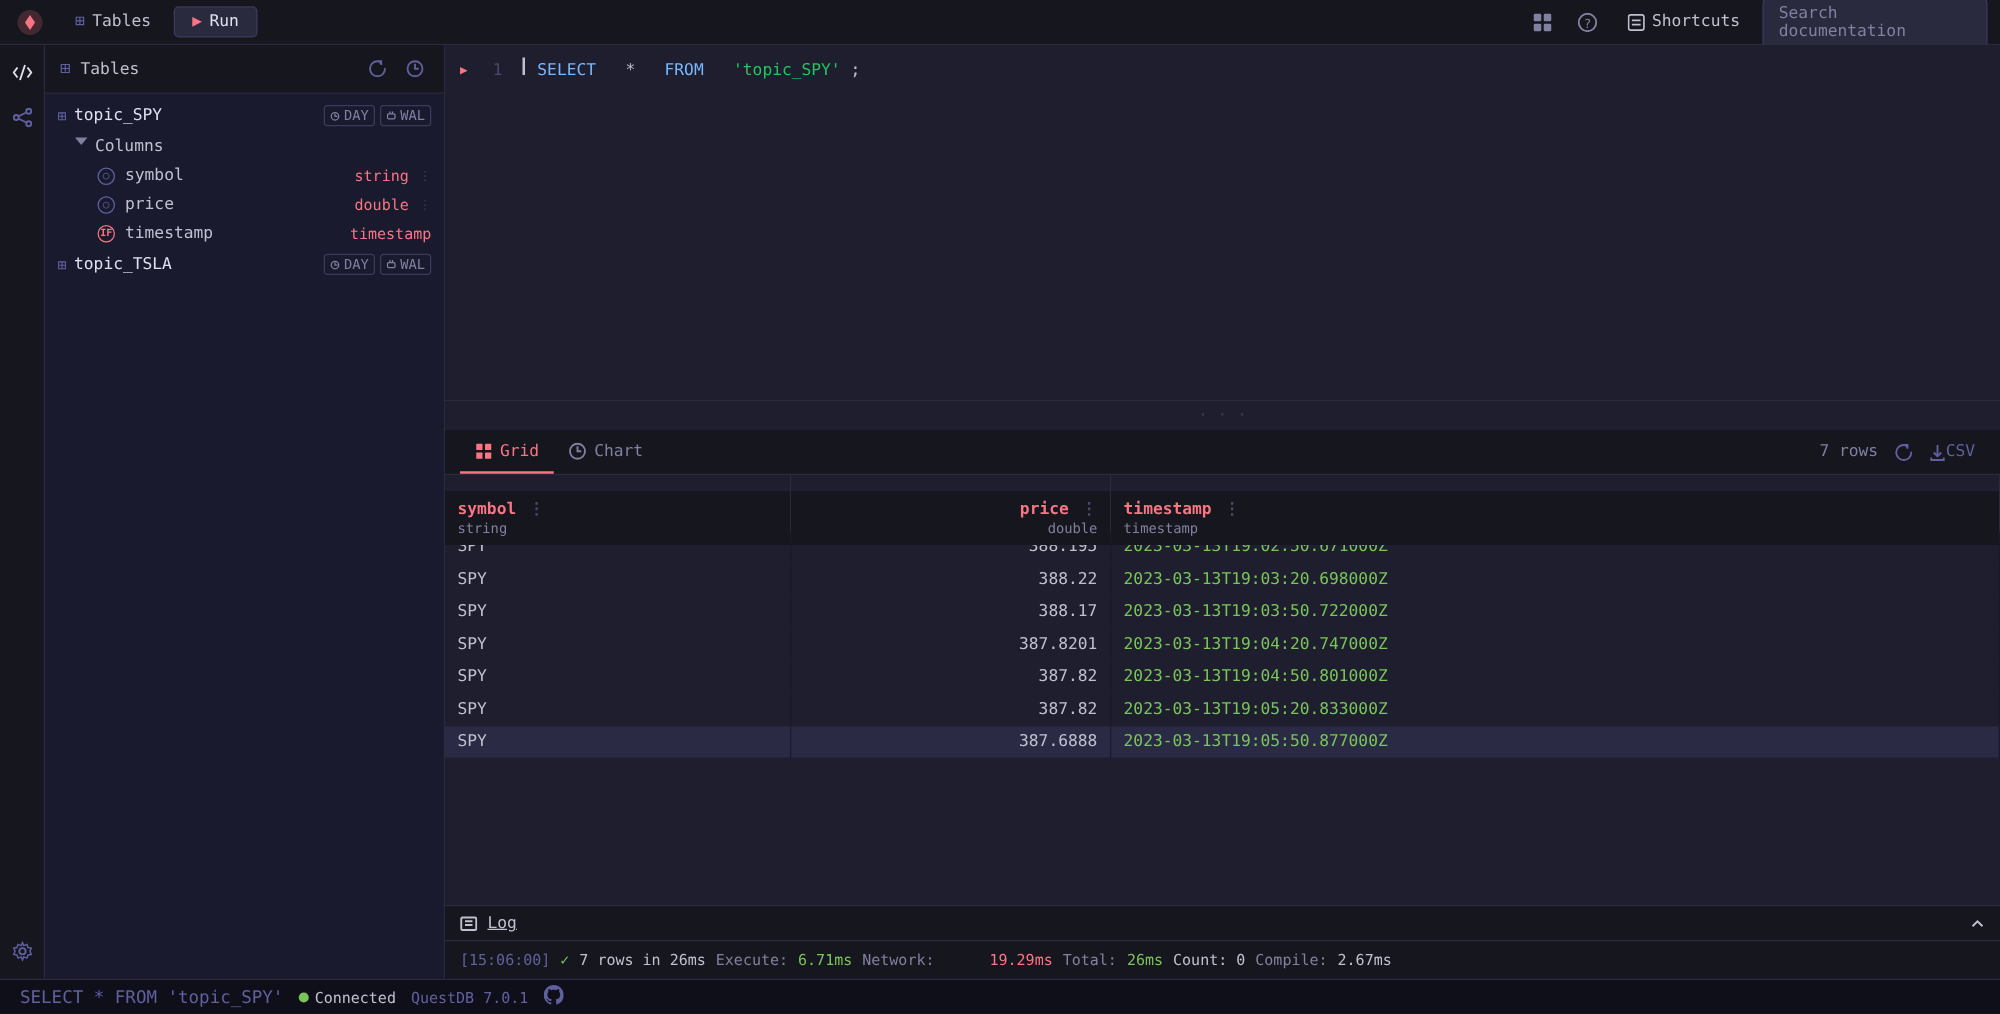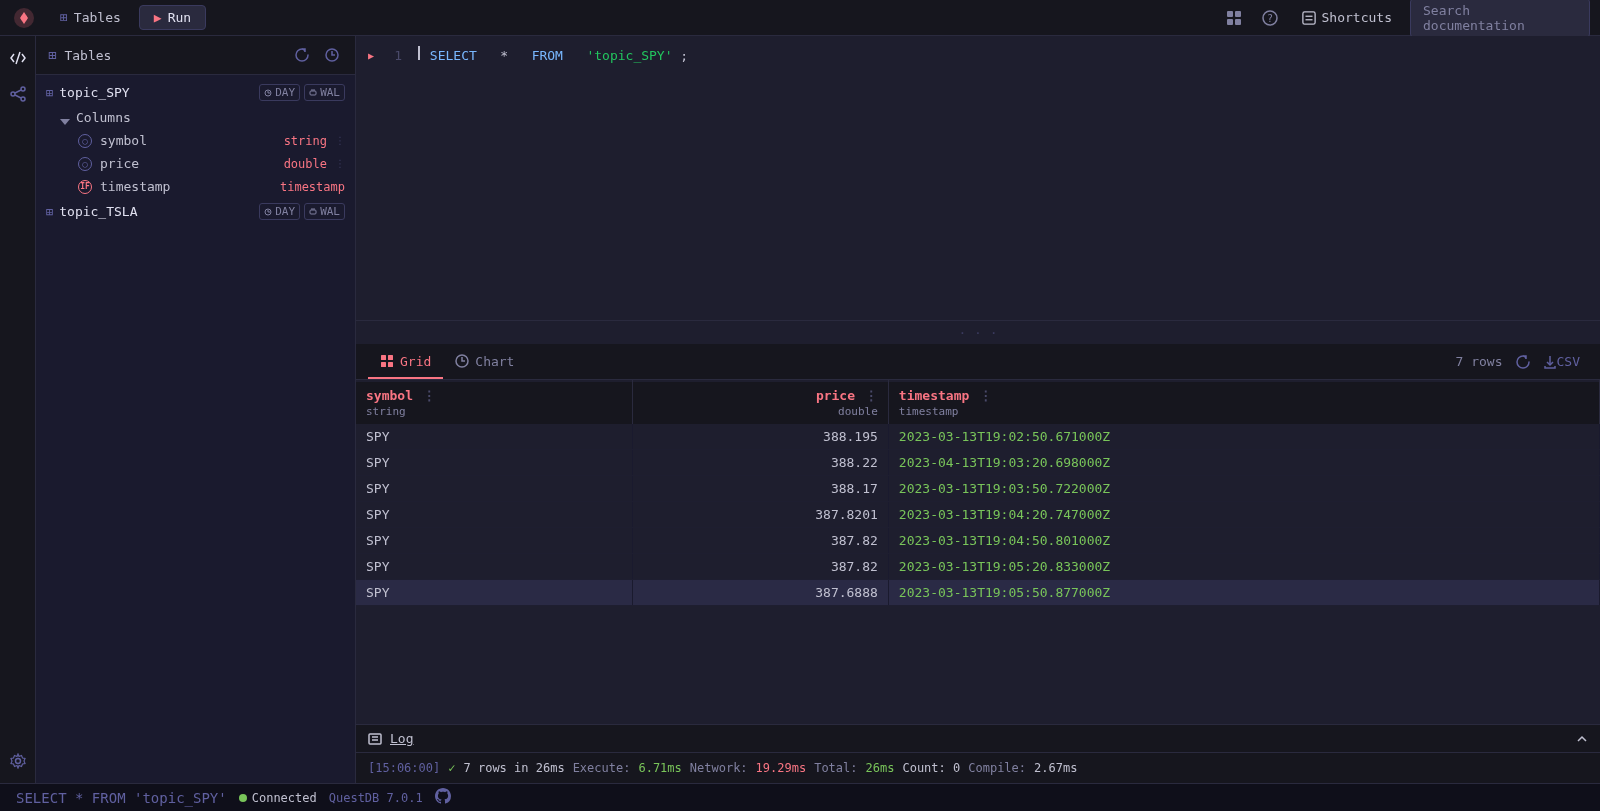--- a/index.html
+++ b/index.html
@@ -191,21 +191,21 @@
       font-size: 11px;
       color: #8080a0;
       padding: 1px 4px;
       border: 1px solid #3a3a5e;
       border-radius: 3px;
     }
 
     
     .columns-toggle {
       display: flex;
-      align-items: flex-end;
+      align-items: flex-start;
       padding: 4px 10px 4px 24px;
       gap: 6px;
       cursor: pointer;
     }
     .triangle-down {
       width: 0; height: 0;
       border-left: 5px solid transparent;
       border-right: 5px solid transparent;
       border-top: 6px solid #8080a0;
     }
@@ -365,21 +365,21 @@
       border-collapse: collapse;
       font-size: 13px;
     }
     .grid-table th {
       background: #16161e;
       padding: 6px 10px;
       text-align: left;
       border-right: 1px solid #2a2a3e;
       border-bottom: 2px solid #2a2a3e;
       position: sticky;
-      top: 2px;
+      top: 13px;
       z-index: 1;
       white-space: nowrap;
     }
     .col-header-name { color: #f97583; font-weight: bold; }
     .col-header-type { color: #8080a0; font-size: 11px; font-weight: normal; }
     .col-header-sort { color: #4a4a6a; margin-left: 2px; }
     .grid-table td {
       padding: 5px 10px;
       border-right: 1px solid #1a1a2e;
       border-bottom: 1px solid #1e1e30;
@@ -413,21 +413,21 @@
       display: flex;
       align-items: center;
       gap: 8px;
       flex-wrap: wrap;
     }
     .log-time { color: #6060a0; }
     .log-check { color: #79c55a; }
     .log-text { color: #c0c0d0; }
     .log-label-bold { color: #8080a0; }
     .log-val-green { color: #79c55a; }
-    .log-val-pink { color: #f97583; }
+    .log-val-pink { color: #f97583; margin-left: 36px; }
 
     
     .status-bar {
       background: #0f0f1a;
       height: 28px;
       display: flex;
       align-items: center;
       padding: 0 16px;
       border-top: 1px solid #2a2a3e;
       flex-shrink: 0;
@@ -704,21 +704,21 @@
           </thead>
           <tbody id="grid-tbody">
           <tr>
     <td class="cell-symbol">SPY</td>
     <td class="cell-price">388.195</td>
     <td class="cell-timestamp">2023-03-13T19:02:50.671000Z</td>
   </tr>
               <tr>
     <td class="cell-symbol">SPY</td>
     <td class="cell-price">388.22</td>
-    <td class="cell-timestamp">2023-04-13T19:03:20.698000Z</td>
+    <td class="cell-timestamp">2023-03-13T19:03:20.698000Z</td>
   </tr>
               <tr>
     <td class="cell-symbol">SPY</td>
     <td class="cell-price">388.17</td>
     <td class="cell-timestamp">2023-03-13T19:03:50.722000Z</td>
   </tr>
               <tr>
     <td class="cell-symbol">SPY</td>
     <td class="cell-price">387.8201</td>
     <td class="cell-timestamp">2023-03-13T19:04:20.747000Z</td>

